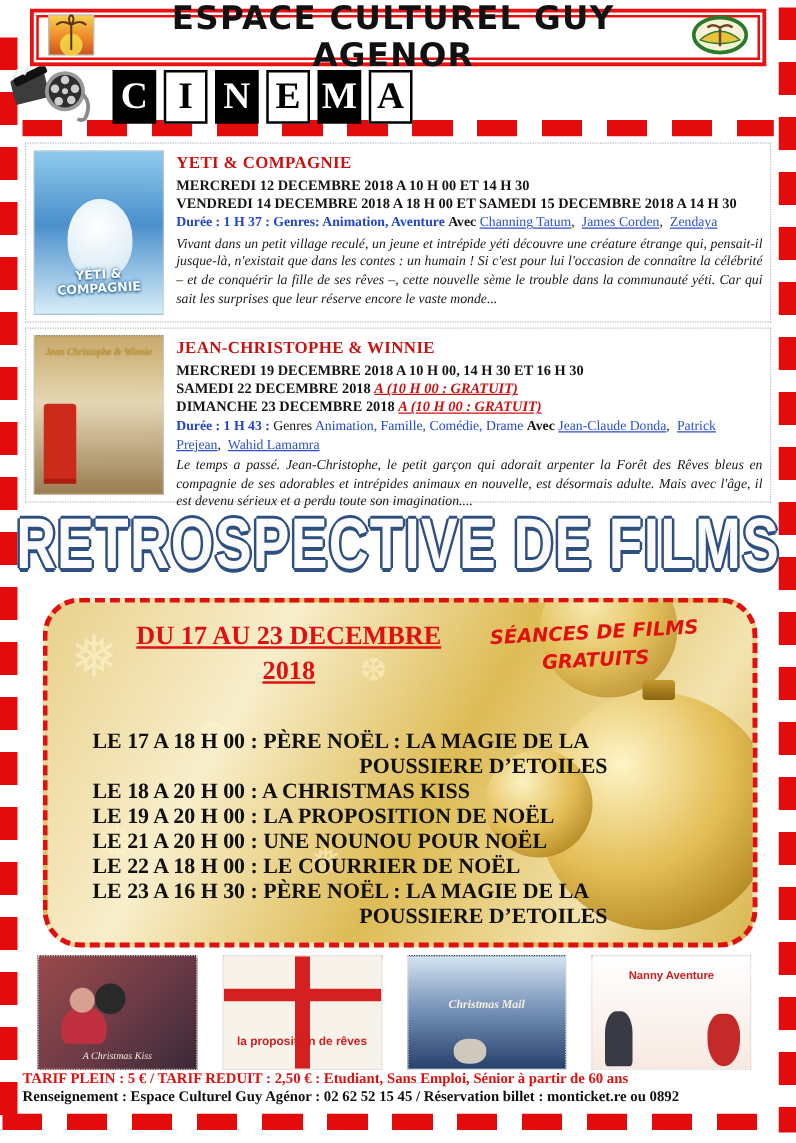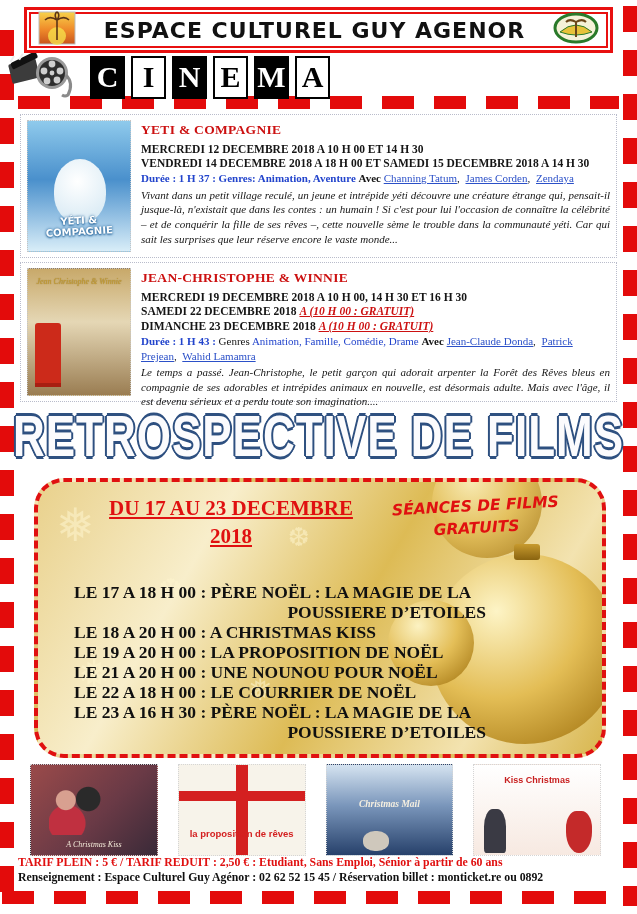--- a/index.html
+++ b/index.html
@@ -15,21 +15,21 @@
   .frame-top { left: 18px; right: 18px; top: 96px; height: 13px;
     background: repeating-linear-gradient(90deg, #e30b0b 0 32px, transparent 32px 52px); }
   .frame-bottom { left: 2px; right: 2px; bottom: 10px; height: 13px;
     background: repeating-linear-gradient(90deg, #e30b0b 0 32px, transparent 32px 52px); }
 
   
   header { position: absolute; left: 24px; right: 24px; top: 7px; height: 46px;
     border: 3px solid #e81010; box-shadow: inset 0 0 0 2px #fff, inset 0 0 0 4px #e81010;
     background: #fff; display: flex; align-items: center; padding: 0 10px; z-index: 3; }
   .header-title { flex: 1; text-align: center; font-family: "DejaVu Sans", sans-serif;
-    font-weight: bold; font-size: 22px; letter-spacing: 1px; color: #111; }
+    font-weight: bold; font-size: 26px; letter-spacing: 1px; color: #111; }
   .logo { flex: 0 0 auto; }
 
   
   .cinema-row { position: absolute; left: 8px; top: 52px; height: 50px; display: flex;
     align-items: center; z-index: 2; }
   .cinema-tiles { display: flex; gap: 6px; margin-left: 12px; }
   .tile { width: 35px; height: 43px; display: flex; align-items: center; justify-content: center;
     font-family: "Liberation Serif", serif; font-weight: bold; font-size: 30px; }
   .tile.dark  { background: #000; color: #fff; }
   .tile.light { background: #fff; color: #000; border: 2px solid #000; }
@@ -311,21 +311,21 @@
     <div class="bposter p3">
       <div class="ribbon-v"></div>
       <div class="ribbon-h"></div>
       <span class="bp-label">la proposition de rêves</span>
     </div>
     <div class="bposter p4">
       <span class="bp-label">Christmas Mail</span>
       <div class="mail-dog"></div>
     </div>
     <div class="bposter p5">
-      <span class="bp-label">Kiss Christmas</span>
+      <span class="bp-label">Nanny Aventure</span>
       <div class="nanny-suit"></div>
       <div class="nanny-dress"></div>
     </div>
   </div>
 
   <footer>
     <div class="tarif">TARIF PLEIN : 5 € / TARIF REDUIT : 2,50 € : Etudiant, Sans Emploi, Sénior à partir de 60 ans</div>
     <div class="contact">Renseignement : Espace Culturel Guy Agénor : 02 62 52 15 45 / Réservation billet : monticket.re ou 0892</div>
   </footer>
 

